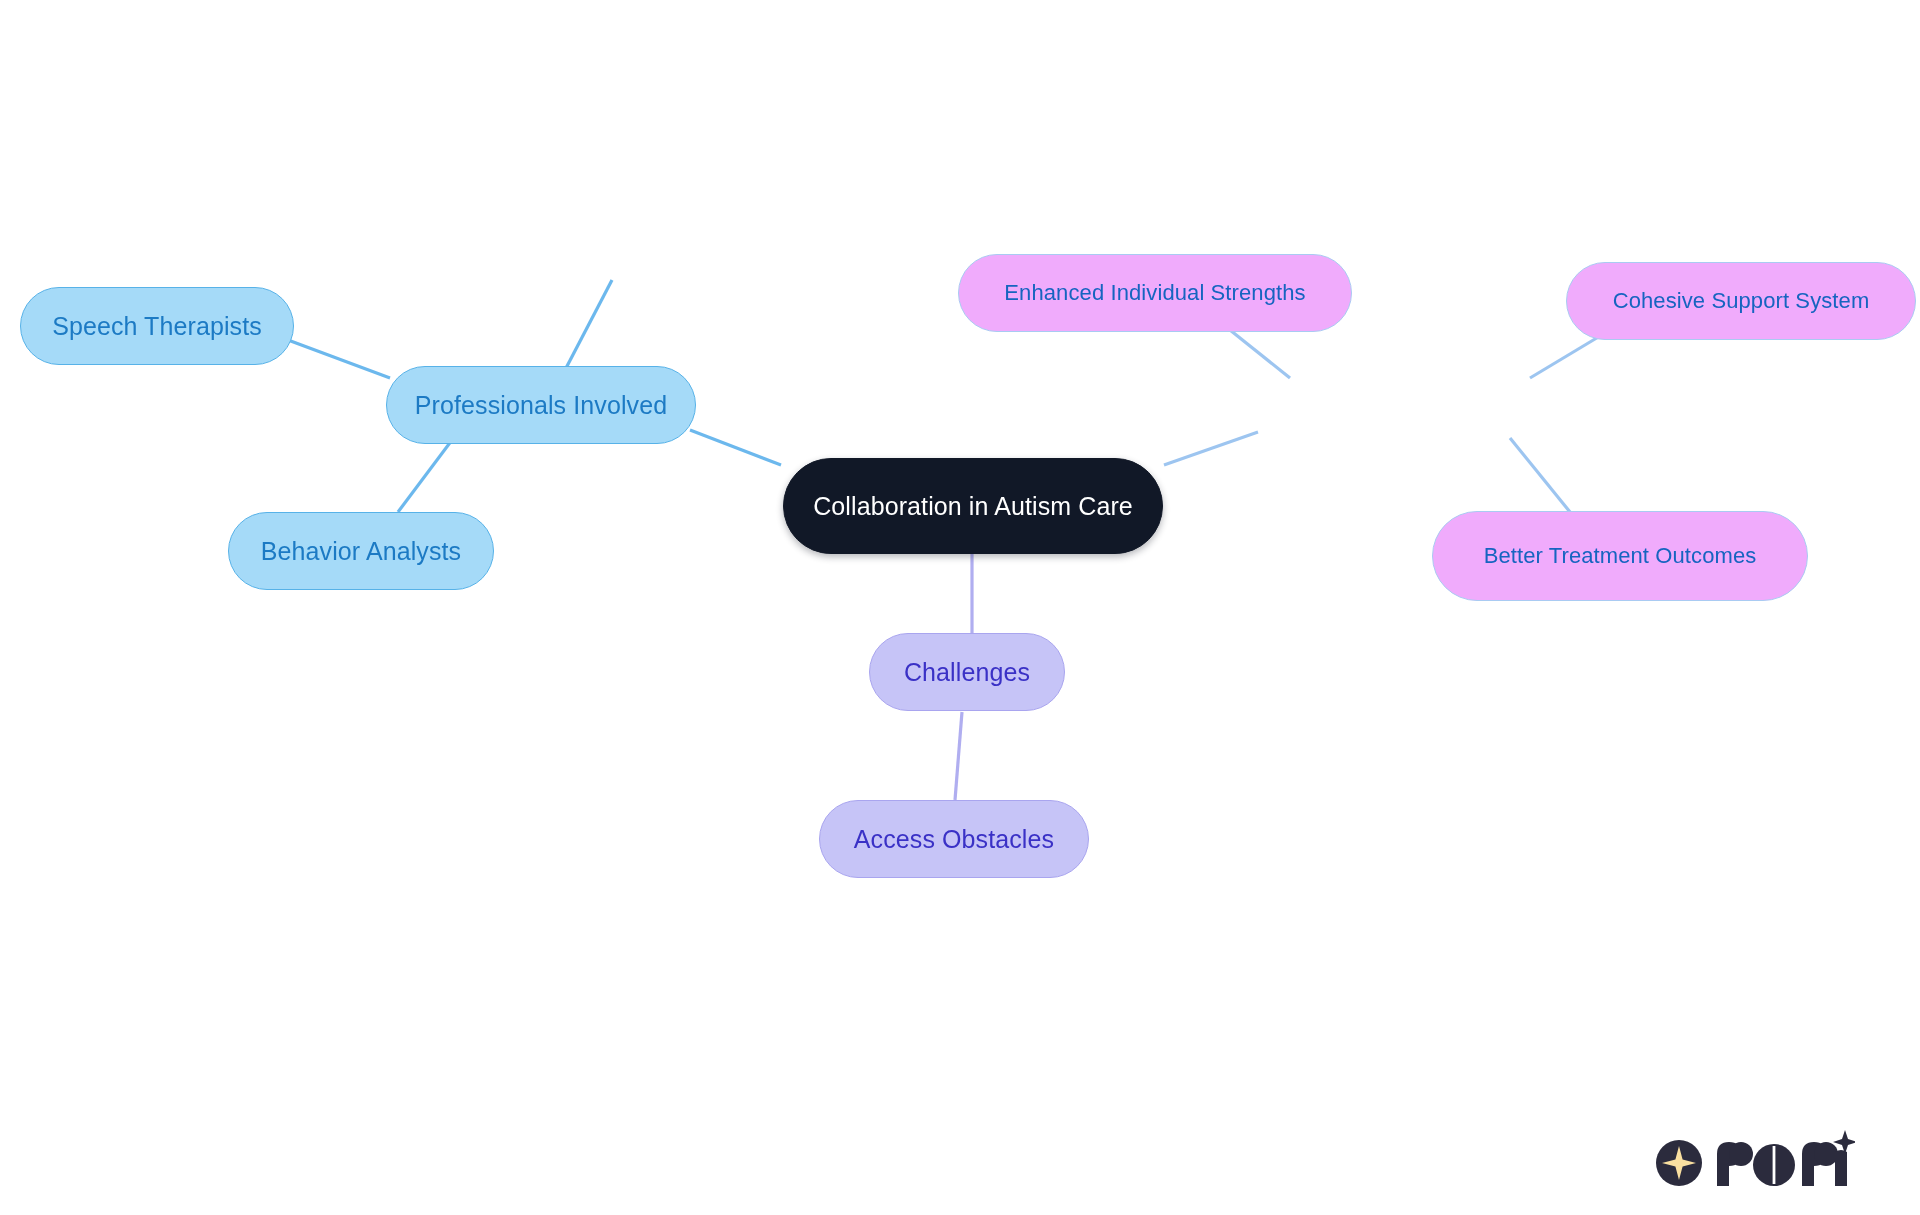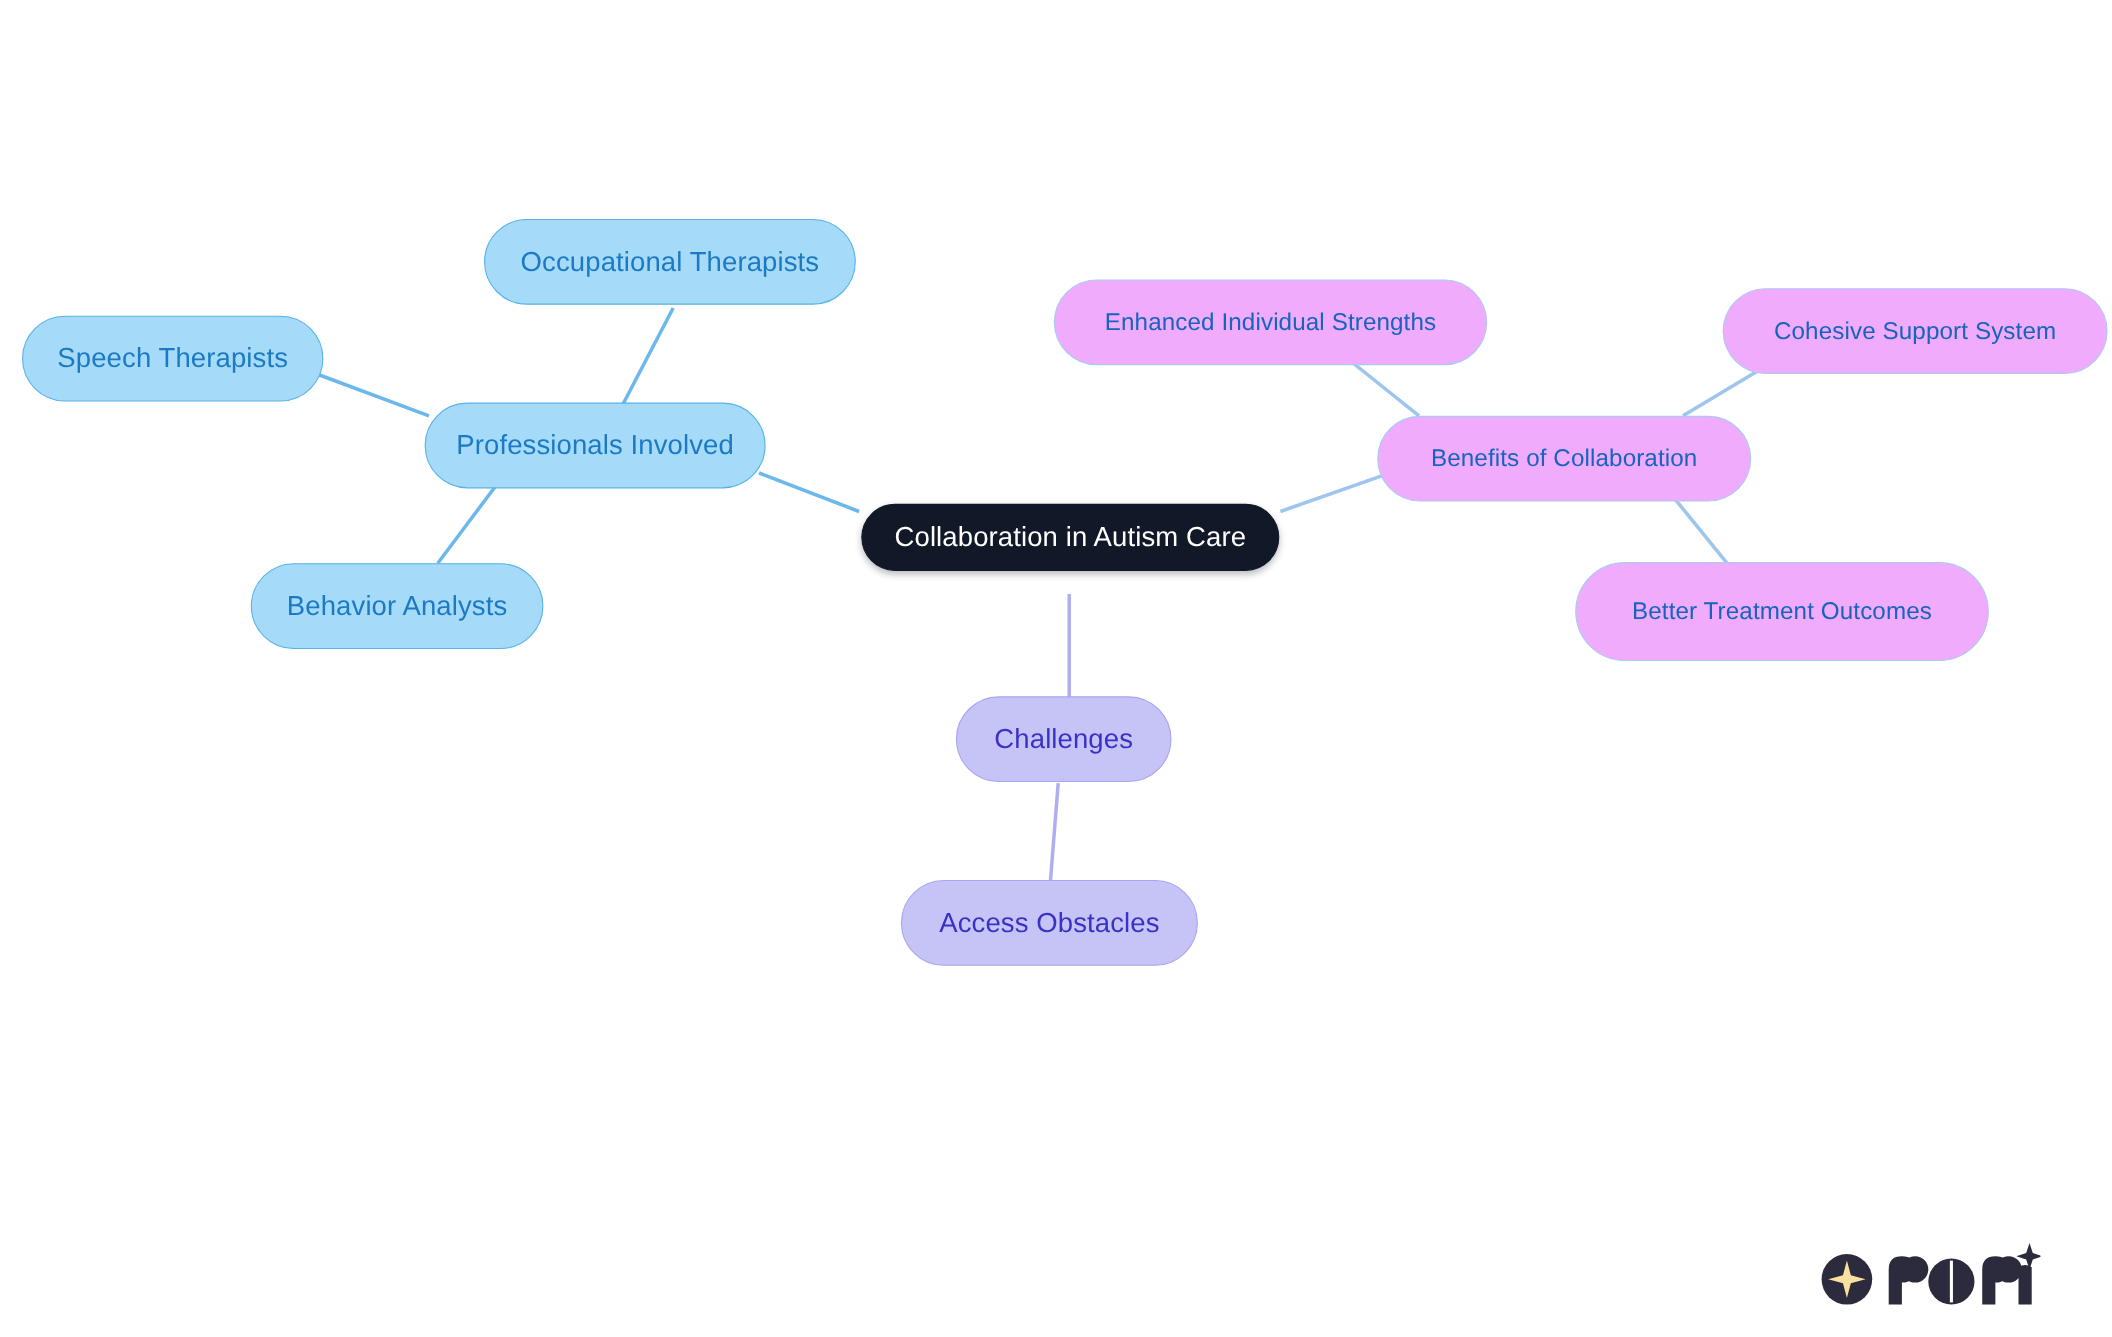--- a/index.html
+++ b/index.html
@@ -105,43 +105,37 @@
 
     <line x1="1164" y1="465" x2="1258" y2="432" stroke="#9dc5f0" stroke-width="3.2"></line>
     <line x1="1290" y1="378" x2="1230" y2="330" stroke="#9dc5f0" stroke-width="3.2"></line>
     <line x1="1530" y1="378" x2="1610" y2="330" stroke="#9dc5f0" stroke-width="3.2"></line>
     <line x1="1510" y1="438" x2="1570" y2="512" stroke="#9dc5f0" stroke-width="3.2"></line>
 
     <line x1="972" y1="540" x2="972" y2="638" stroke="#b0aef0" stroke-width="3.2"></line>
     <line x1="962" y1="712" x2="955" y2="800" stroke="#b0aef0" stroke-width="3.2"></line>
   </svg>
 
-  <div class="node root" style="left:783px; top:458px; width:380px; height:61px;">
+  <div class="node root" style="left:783px; top:458px; width:380px; height:96px;">
     <span class="node-label">Collaboration in Autism Care</span>
   </div>
 
   <div class="node blue-mid" style="left:386px; top:366px; width:310px; height:78px;">
     <span class="node-label">Professionals Involved</span>
   </div>
 
   <div class="node blue-mid" style="left:20px; top:287px; width:274px; height:78px;">
     <span class="node-label">Speech Therapists</span>
   </div>
 
-  <div class="node blue-mid" style="left:440px; top:199px; width:338px; height:78px;">
-    <span class="node-label">Occupational Therapists</span>
-  </div>
 
   <div class="node blue-mid" style="left:228px; top:512px; width:266px; height:78px;">
     <span class="node-label">Behavior Analysts</span>
   </div>
 
-  <div class="node blue-light" style="left:1252px; top:378px; width:340px; height:78px;">
-    <span class="node-label">Benefits of Collaboration</span>
-  </div>
 
   <div class="node blue-light" style="left:958px; top:254px; width:394px; height:78px;">
     <span class="node-label">Enhanced Individual Strengths</span>
   </div>
 
   <div class="node blue-light" style="left:1566px; top:262px; width:350px; height:78px;justify-content:center;">
     <span class="node-label">Cohesive Support System</span>
   </div>
 
   <div class="node blue-light" style="left:1432px; top:511px; width:376px; height:90px;">

